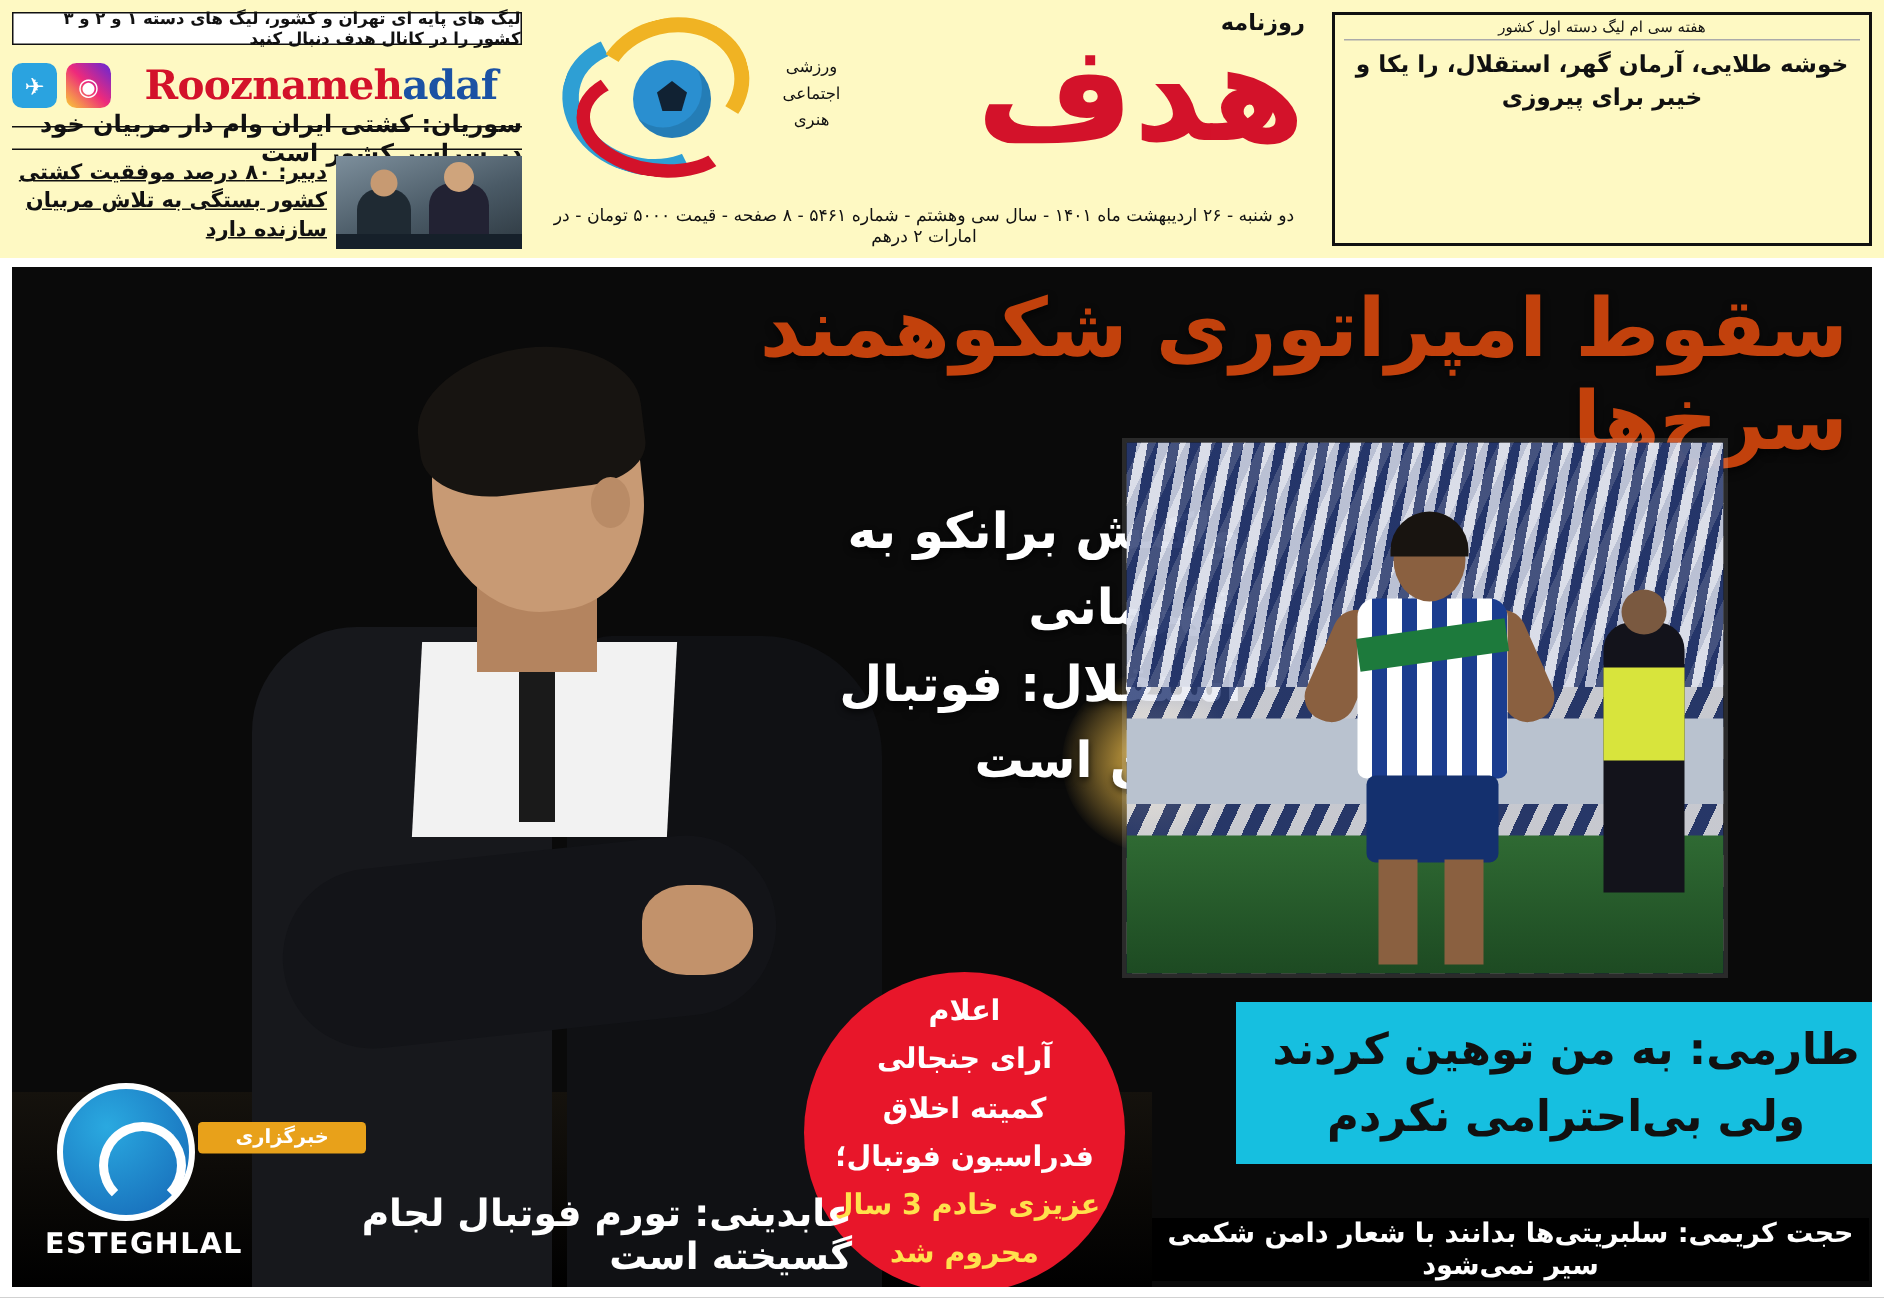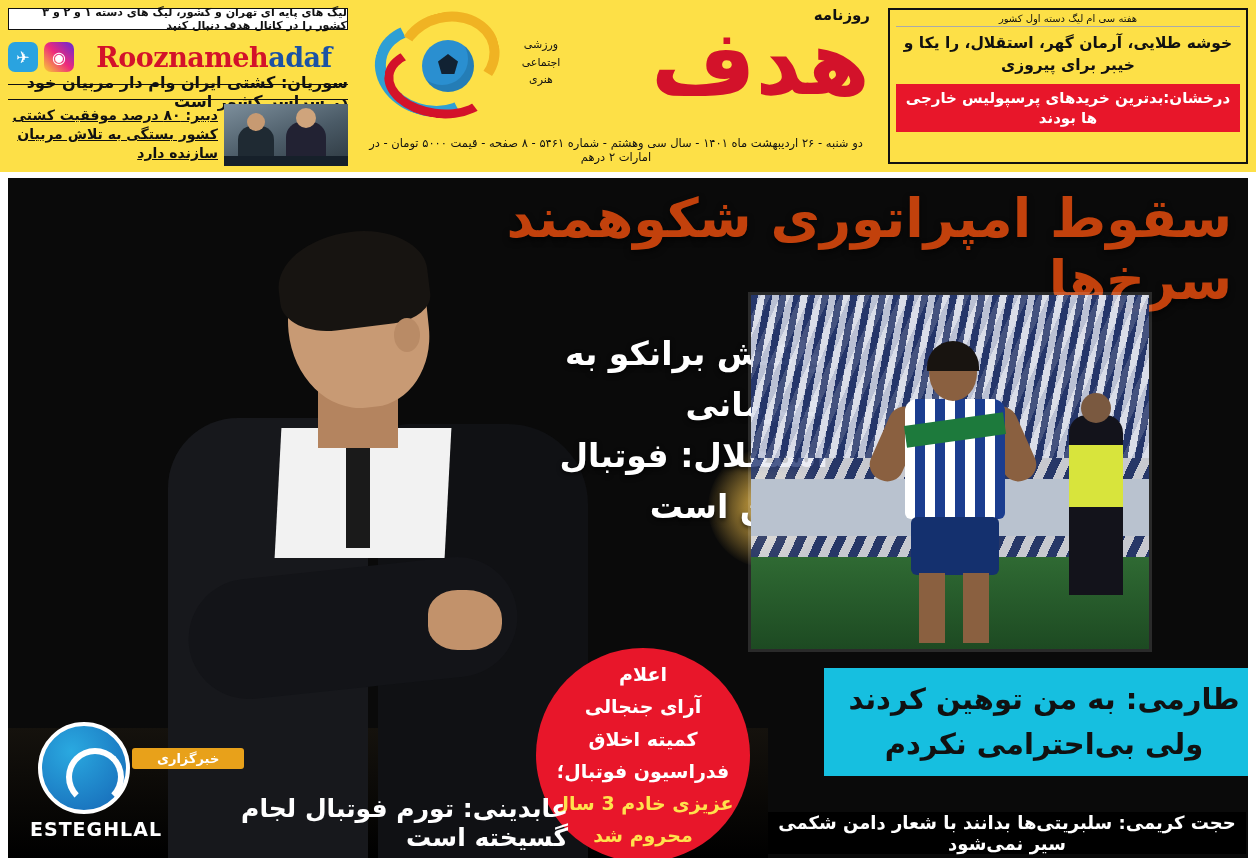--- a/index.html
+++ b/index.html
@@ -5,21 +5,21 @@
   * { box-sizing: border-box; margin: 0; padding: 0; }
   html, body {
     width: 1256px; height: 865px;
     background: #ffffff;
     font-family: "DejaVu Sans", "Liberation Sans", sans-serif;
     overflow: hidden;
   }
   .page { position: relative; width: 1256px; height: 865px; background:#fff; }
 
   
-  .masthead { position: relative; width:1256px; height:172px; background:#fde047; }
+  .masthead { position: relative; width:1256px; height:172px; background:#fef9c3; }
 
   
   .mh-left { position:absolute; left:8px; top:8px; width:340px; height:156px; }
   .promo-bar {
     width:100%; height:22px; border:1px solid #111; background:#fff;
     display:flex; align-items:center; justify-content:center;
     font-size:11px; font-weight:bold; color:#111; letter-spacing:0;
   }
   .logo-row {
     margin-top:4px; width:100%; height:46px; display:flex; align-items:center;
@@ -237,21 +237,20 @@
       <div class="logo-words">
         <div class="kicker">روزنامه</div>
         <div class="bigname">هدف</div>
       </div>
       <div class="issue-line">دو شنبه - ۲۶ اردیبهشت ماه ۱۴۰۱ - سال سی وهشتم - شماره ۵۴۶۱ - ۸ صفحه - قیمت ۵۰۰۰ تومان - در امارات ۲ درهم</div>
     </div>
 
     <div class="mh-right">
       <div class="mini">هفته سی ام لیگ دسته اول کشور</div>
       <div class="h2">خوشه طلایی، آرمان گهر، استقلال، را یکا و خیبر برای پیروزی</div>
-      <div class="h3">درخشان:بدترین خریدهای پرسپولیس خارجی ها بودند</div>
     </div>
   </div>
 
   <div class="main">
 
     <div class="coach-photo">
       <div class="glow1"></div>
         <div class="glow2"></div>
         <div class="glow3"></div>
         <div class="floor"></div>

